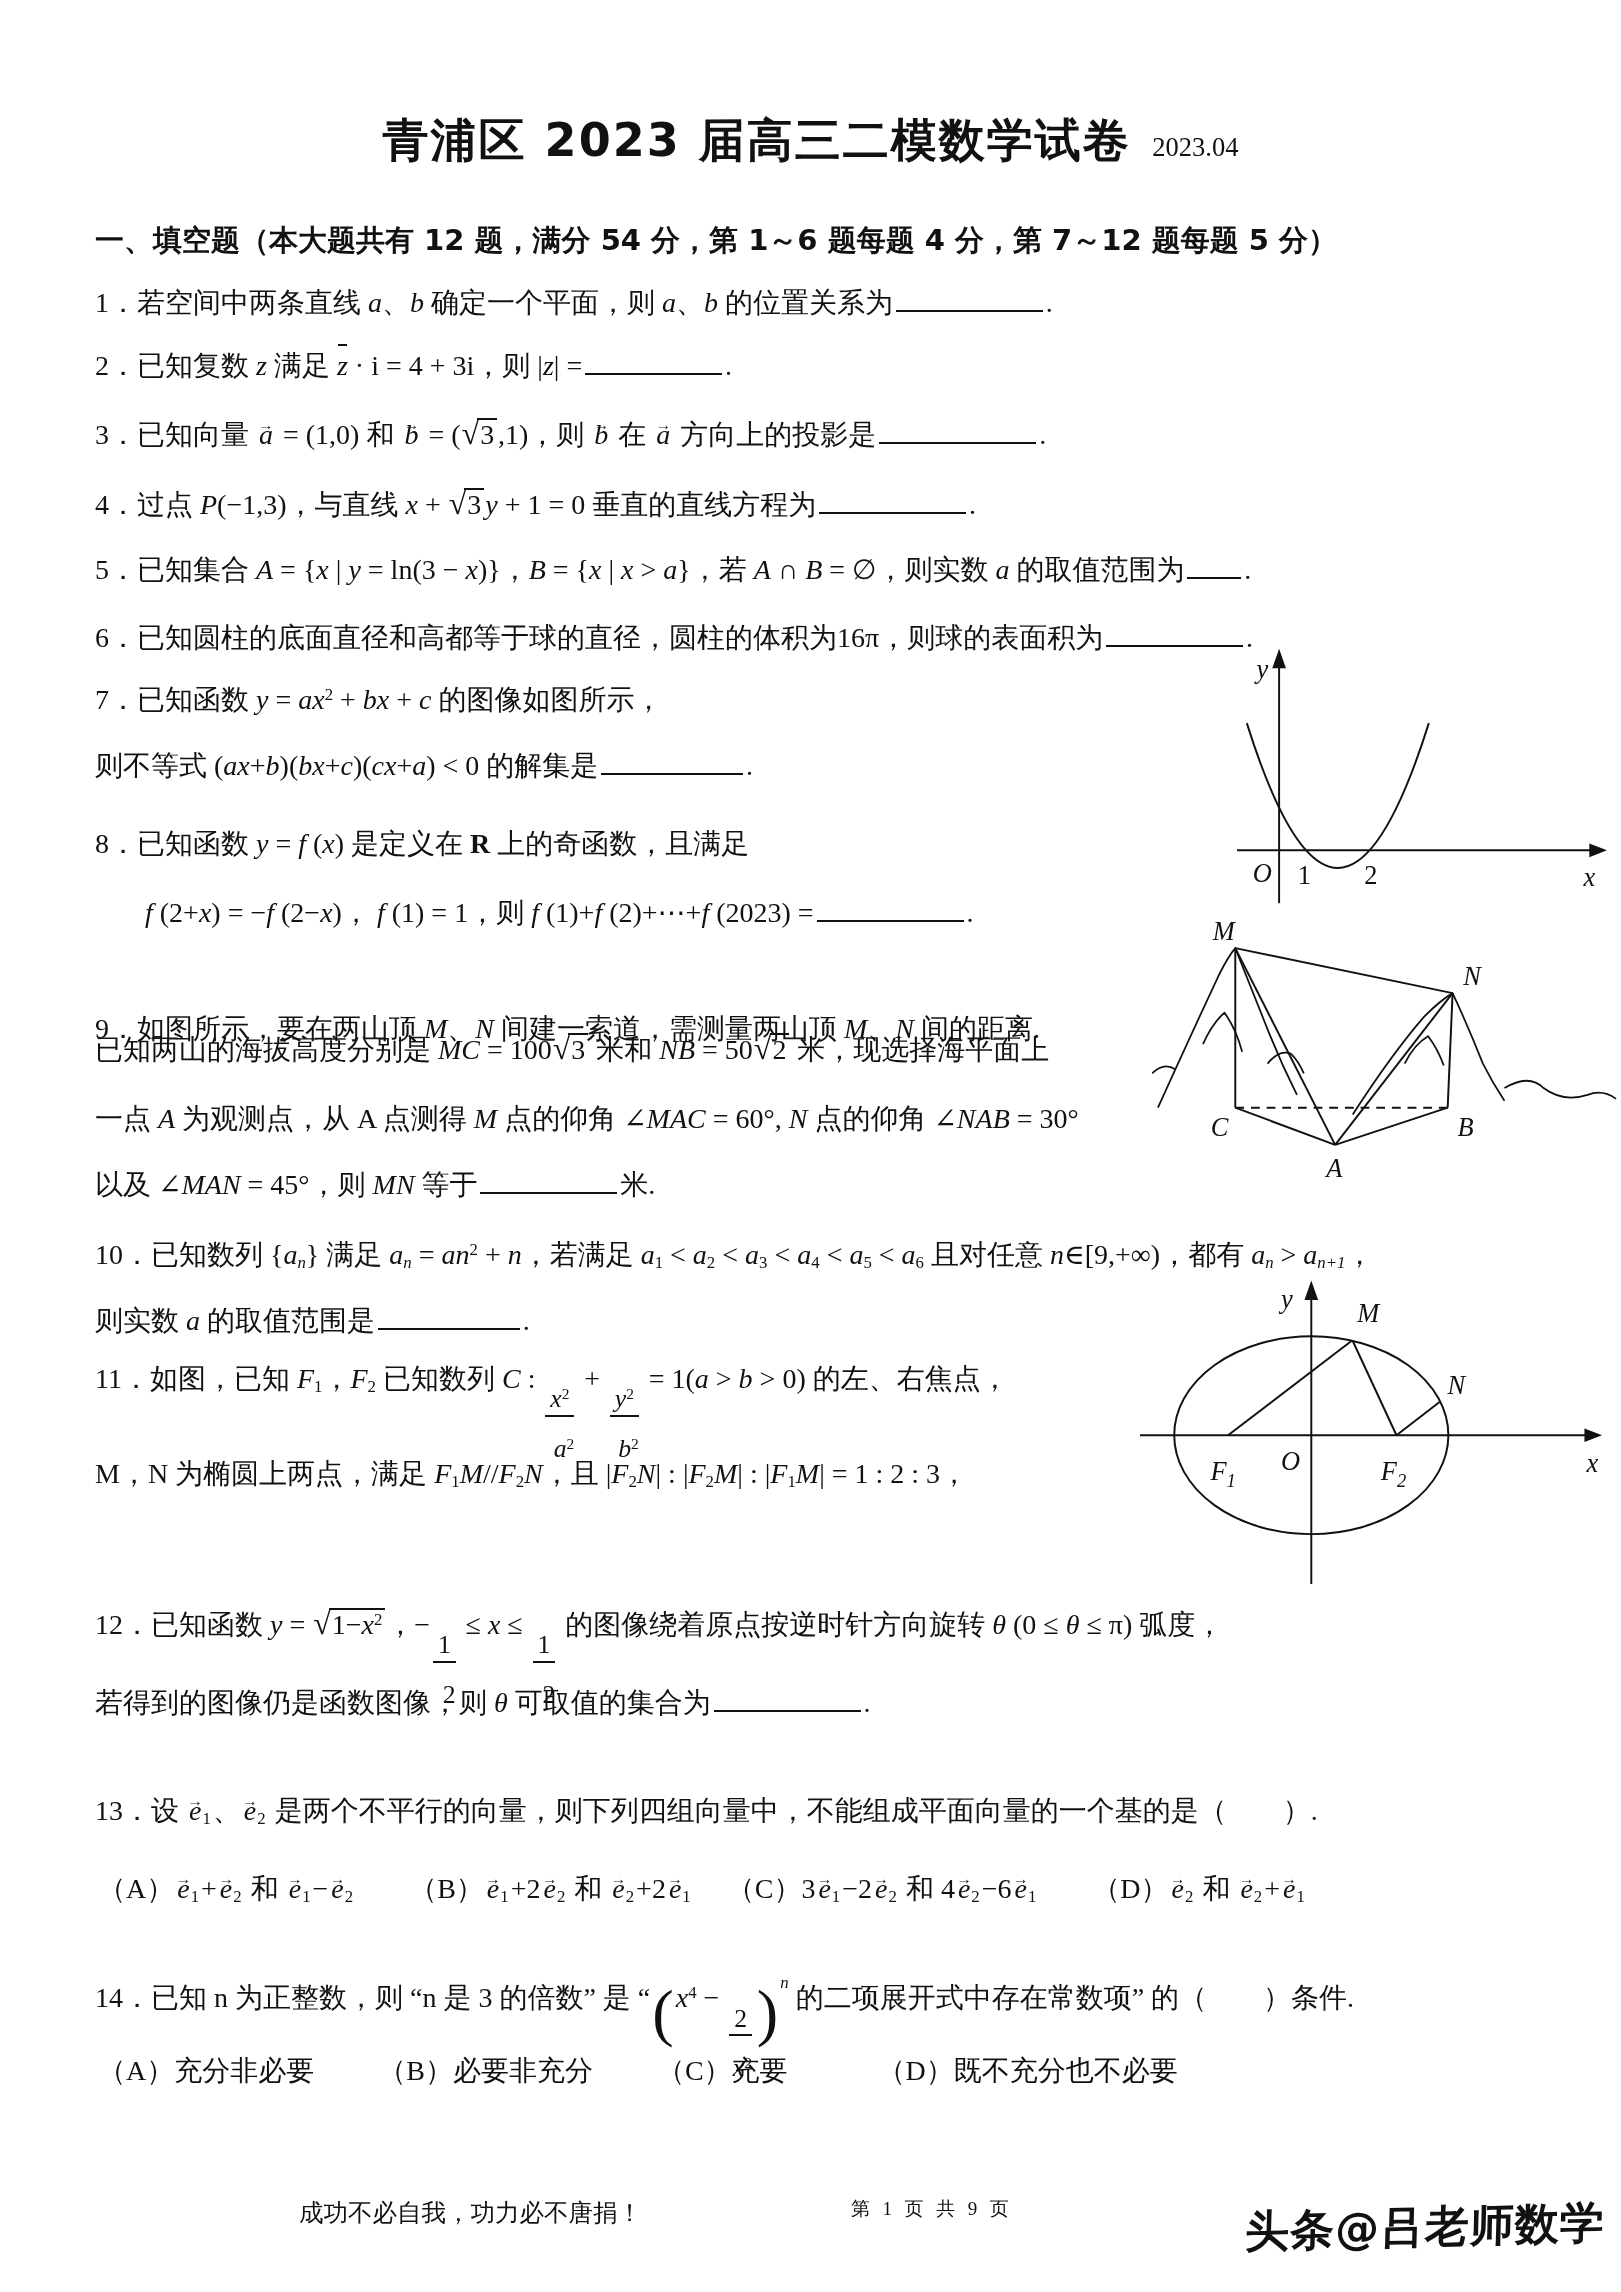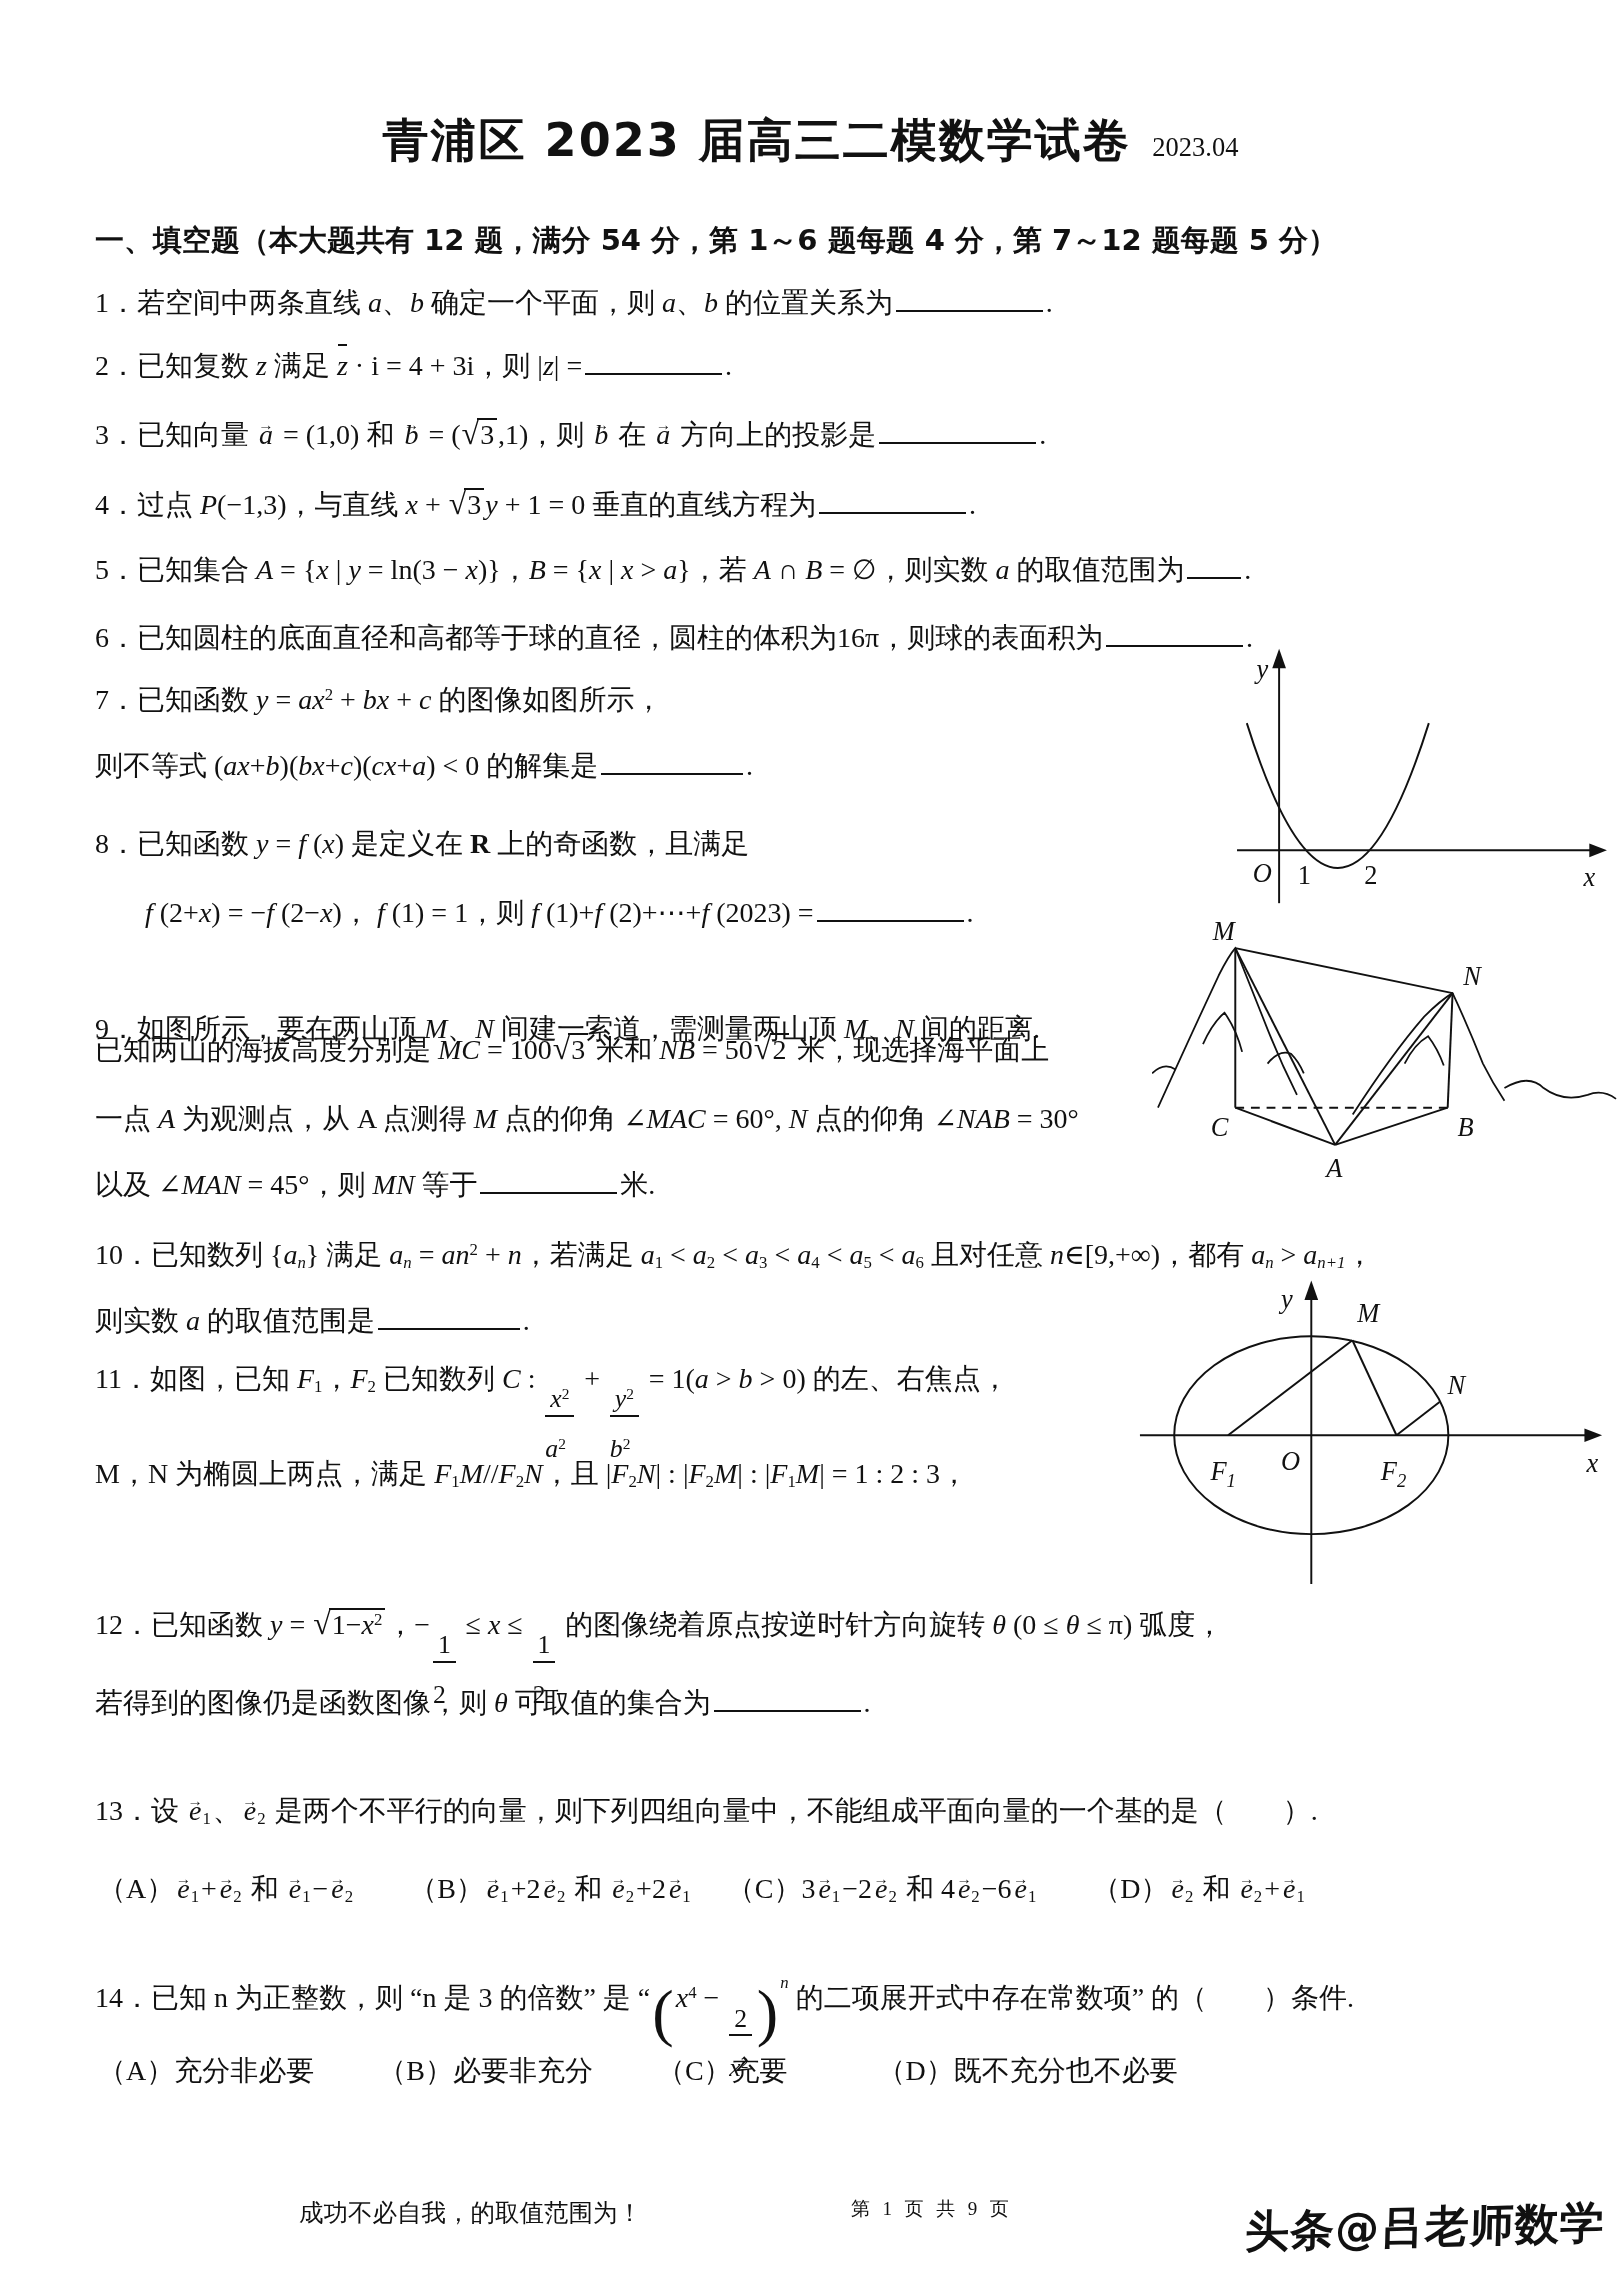--- a/index.html
+++ b/index.html
@@ -16,21 +16,21 @@
   .v{font-style:italic;font-family:"Liberation Serif","DejaVu Serif",serif;}
   .bold{font-weight:700;}
   .sup{font-size:0.6em;vertical-align:0.55em;}
   .sub{font-size:0.6em;vertical-align:-0.25em;}
   .vec{display:inline-block;white-space:nowrap;margin:0 2px;}
   .arrowed{position:relative;display:inline-block;padding:0 1px;}
   .arrowed::after{content:"→";position:absolute;left:50%;transform:translateX(-50%);
                   top:-0.64em;font-size:0.55em;font-style:normal;}
   .barred{position:relative;display:inline-block;}
   .barred::after{content:"";position:absolute;left:1px;right:1px;top:-1px;border-top:2px solid #111;}
-  .frac{display:inline-flex;flex-direction:column;align-items:flex-start;vertical-align:-0.75em;
+  .frac{display:inline-flex;flex-direction:column;align-items:flex-end;vertical-align:-0.75em;
         line-height:1.15;margin:0 2.9px;font-size:0.92em;}
   .frac .num{border-bottom:2px solid #111;padding:0 4.9px 1px;}
   .frac .den{padding-top:17px;}
   .sqrt{display:inline-block;white-space:nowrap;margin:0 1px;}
   .radsign{display:inline-block;font-size:1.15em;line-height:1;}
   .radicand{display:inline-block;border-top:2px solid #111;margin-left:-2px;padding:0 2.9px;line-height:1.1;}
   .blank{display:inline-block;border-bottom:2px solid #111;height:1em;vertical-align:baseline;margin:0 2.9px;}
   .gapx{display:inline-block;height:1px;}
   .bigp{font-size:2.3em;font-weight:300;vertical-align:-0.42em;line-height:0;padding:0 2px;}
   .bigp+.sup{vertical-align:1.15em;}
@@ -156,18 +156,18 @@
       <text class="it" x="162" y="50">y</text>
       <text class="it" x="240" y="64">M</text>
       <text class="it" x="332" y="138">N</text>
       <text class="it" x="162" y="216">O</text>
       <text class="it" x="90" y="226"><tspan>F</tspan><tspan class="fsub" dy="7">1</tspan></text>
       <text class="it" x="264" y="226"><tspan>F</tspan><tspan class="fsub" dy="7">2</tspan></text>
       <text class="it" x="474" y="218">x</text>
     </svg>
   </div>
 
-  <div class="footer-motto">成功不必自我，的取值范围为！</div>
+  <div class="footer-motto">成功不必自我，功力必不唐捐！</div>
   <div class="footer-page">第 1 页  共 9 页</div>
   <div class="watermark">头条@吕老师数学</div>
 
 </div>
 
 
 </body></html>

